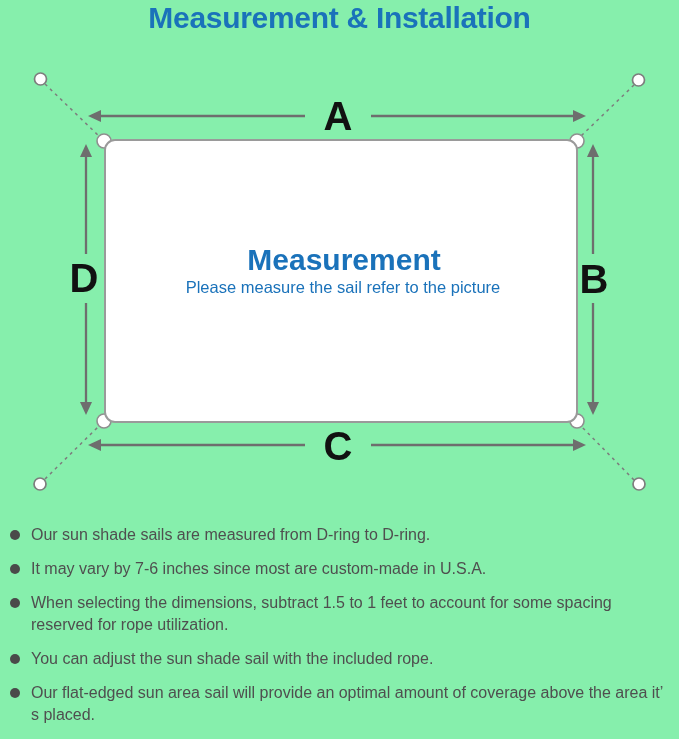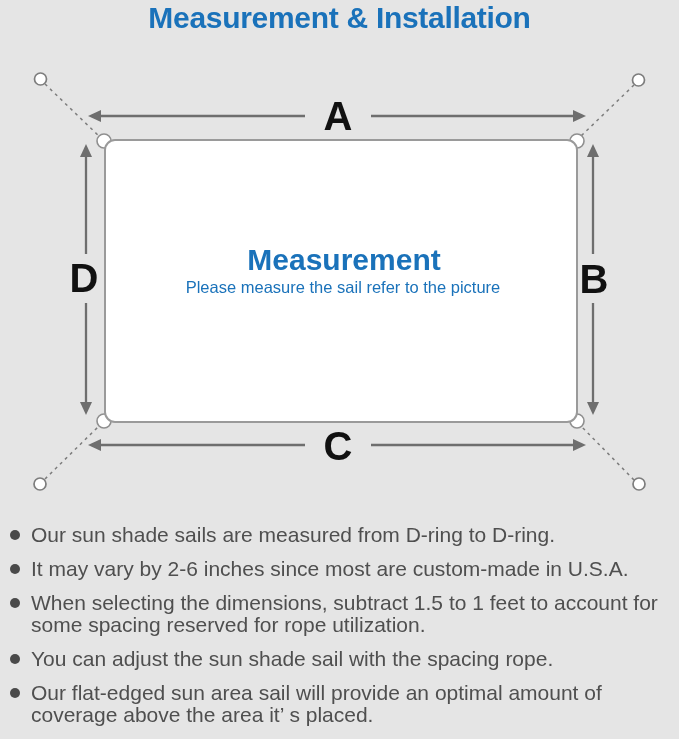--- a/index.html
+++ b/index.html
@@ -5,21 +5,21 @@
   :root{
     --accent_blue:#1a72ba;
     --note_text:#4f4f4f;
     --arrow_gray:#6e6e6e;
     --outline_gray:#9a9a9a;
     --dashed_gray:#7d7d7d;
     --label_black:#111111;
   }
   html,body{margin:0;padding:0;background:#fff;}
   .canvas{
-    position:relative;width:679px;height:739px;background:#e5e5e5;
+    position:relative;width:679px;height:739px;background:#86efac;
     margin:0 auto;overflow:hidden;
     font-family:"Liberation Sans",sans-serif;
   }
   .page-title{
     position:absolute;top:-2px;left:0;right:0;margin:0;
     text-align:center;font-size:30px;line-height:40px;font-weight:bold;
     color:var(--accent_blue);letter-spacing:-0.3px;
   }
   .diagram-svg{position:absolute;left:0;top:55px;}
   .dash{stroke:var(--dashed_gray);stroke-width:1.5;stroke-dasharray:3 4;fill:none;}
@@ -33,21 +33,21 @@
   .ctitle{font-family:"Liberation Sans",sans-serif;font-size:30px;font-weight:bold;
     fill:var(--accent_blue);text-anchor:middle;}
   .csub{font-family:"Liberation Sans",sans-serif;font-size:16.5px;
     fill:var(--accent_blue);text-anchor:middle;}
   .notes{
     position:absolute;top:524px;left:10px;right:6px;
     list-style:none;margin:0;padding:0;
   }
   .notes li{
     display:flex;gap:11px;margin-bottom:12px;
-    font-size:21px;line-height:22px;color:var(--note_text);
+    font-size:16px;line-height:22px;color:var(--note_text);
   }
   .dot{
     flex:none;width:10px;height:10px;border-radius:50%;
     background:#4a4a4a;margin-top:6px;
   }
 </style>
 </head>
 <body>
 
 <div class="canvas">
@@ -102,29 +102,29 @@
     <text class="csub" x="343" y="293">Please measure the sail refer to the picture</text>
   </svg>
 
   <ul class="notes">
     <li>
       <span class="dot"></span>
       <span>Our sun shade sails are measured from D-ring to D-ring.</span>
     </li>
     <li>
       <span class="dot"></span>
-      <span>It may vary by 2-6 inches since most are custom-made in U.S.A.</span>
+      <span>It may vary by 7-6 inches since most are custom-made in U.S.A.</span>
     </li>
     <li>
       <span class="dot"></span>
       <span>When selecting the dimensions, subtract 1.5 to 1 feet to account for some spacing reserved for rope utilization.</span>
     </li>
     <li>
       <span class="dot"></span>
-      <span>You can adjust the sun shade sail with the spacing rope.</span>
+      <span>You can adjust the sun shade sail with the included rope.</span>
     </li>
     <li>
       <span class="dot"></span>
       <span>Our flat-edged sun area sail will provide an optimal amount of coverage above the area it’ s placed.</span>
     </li>
   </ul>
 
 </div>
 
 </body></html>

